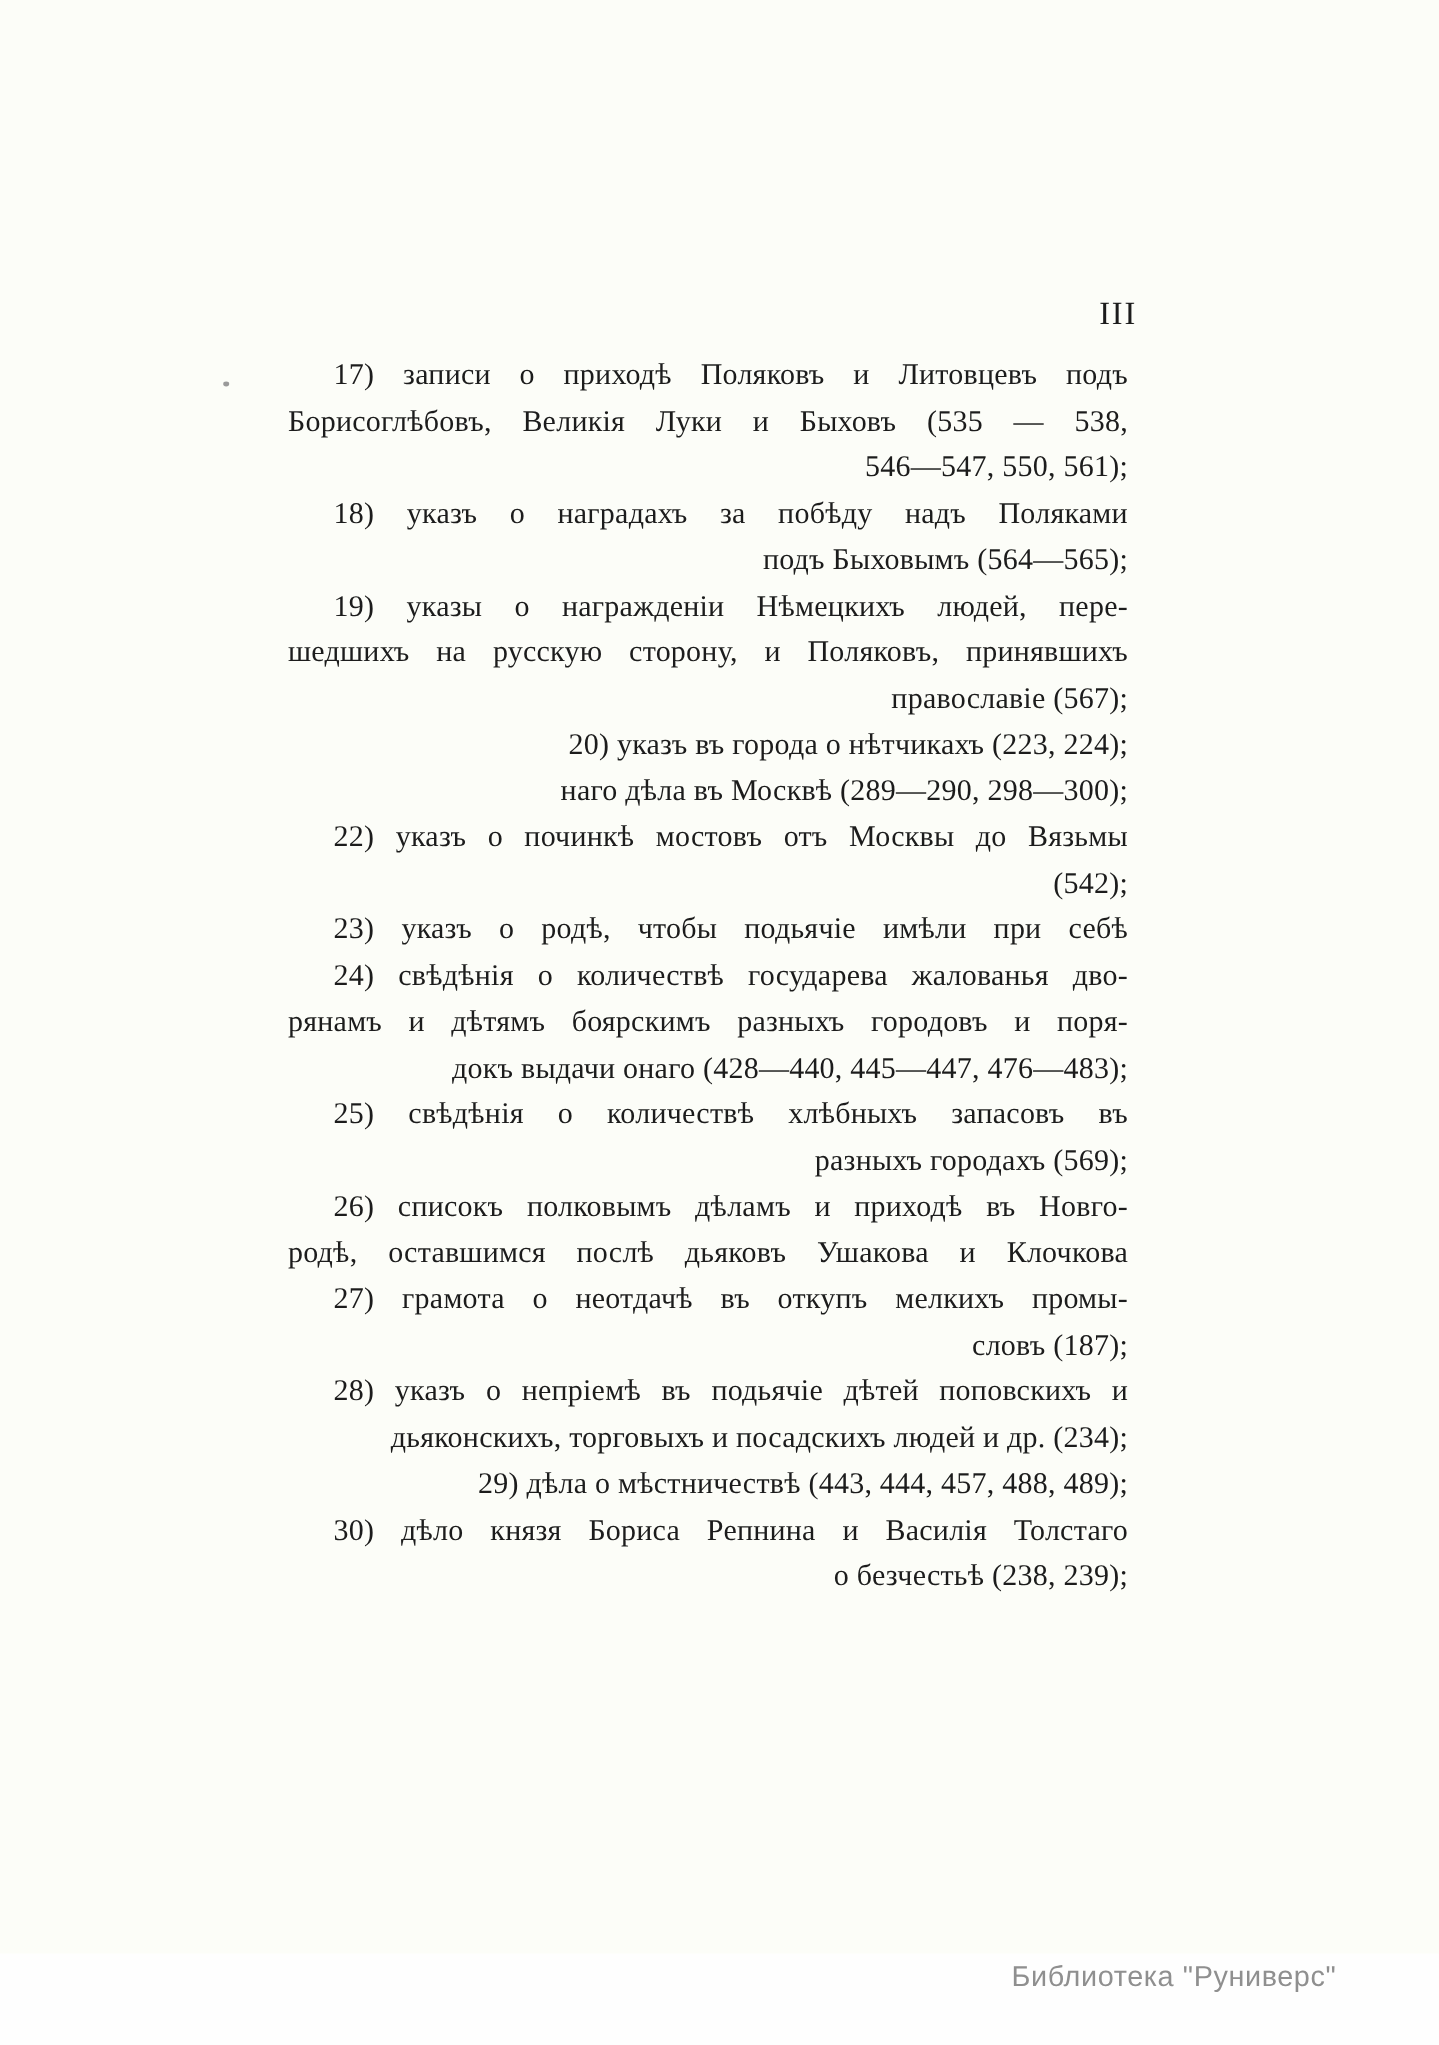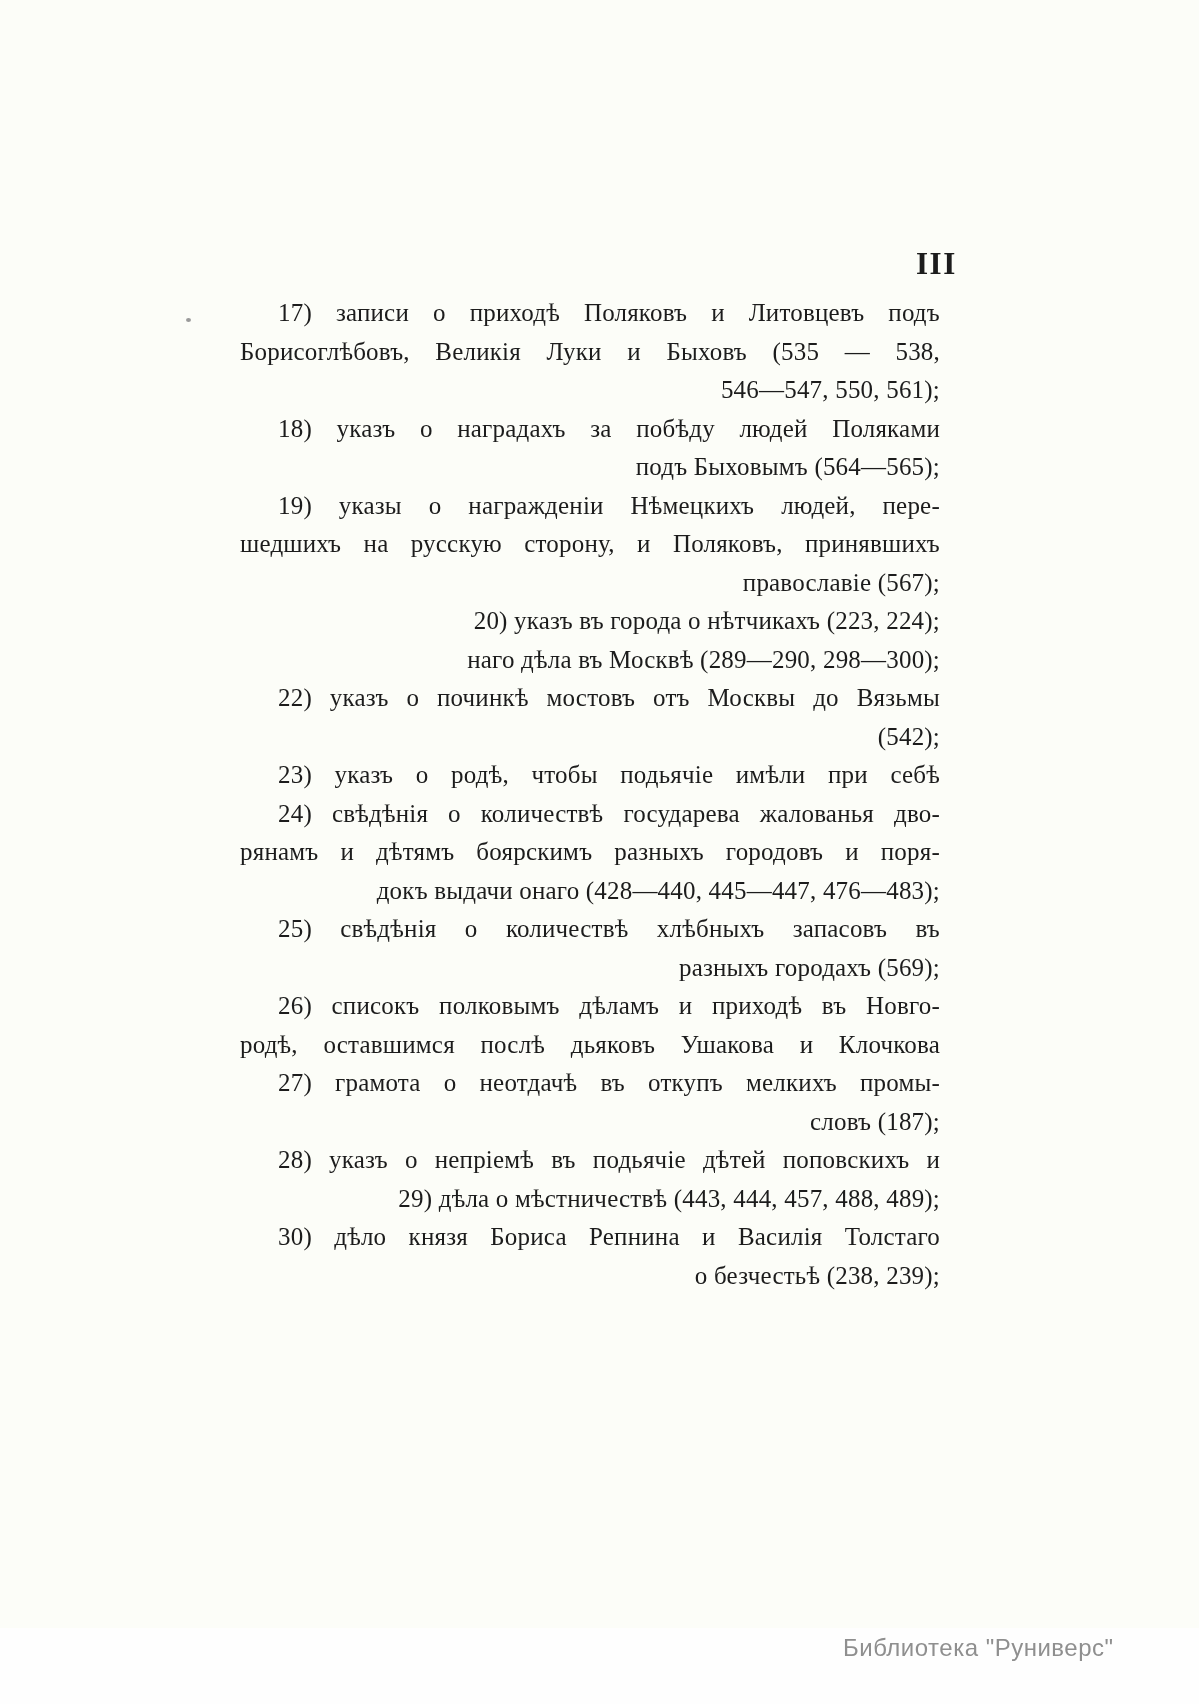--- a/index.html
+++ b/index.html
@@ -3,21 +3,21 @@
 <meta charset="utf-8">
 <style>
   html,body{margin:0;padding:0;}
   body{
     width:1199px;height:1704px;position:relative;overflow:hidden;
     background:#fcfdf8;color:#1c1c1c;
     font-family:"Liberation Serif","DejaVu Serif",serif;
   }
   .page-number{
     position:absolute;left:916px;top:246px;
-    font-weight:bold;font-size:31px;letter-spacing:1.5px;
+    font-weight:normal;font-size:27px;letter-spacing:1.5px;
   }
   .text-block{
     position:absolute;left:240px;top:294px;width:700px;
   }
   .para{margin:0;padding:0;}
   .line{
     height:38.5px;line-height:38.5px;font-size:25px;
     white-space:nowrap;letter-spacing:0.2px;text-align:right;
   }
   .jl{display:flex;justify-content:space-between;}
@@ -68,21 +68,21 @@
       <div class="line">546—547, 550, 561);</div>
     </div>
     <div class="para">
       <div class="line jl ind">
         <span>18)</span>
         <span>указъ</span>
         <span>о</span>
         <span>наградахъ</span>
         <span>за</span>
         <span>побѣду</span>
-        <span>людей</span>
+        <span>надъ</span>
         <span>Поляками</span>
       </div>
       <div class="line">подъ Быховымъ (564—565);</div>
     </div>
     <div class="para">
       <div class="line jl ind">
         <span>19)</span>
         <span>указы</span>
         <span>о</span>
         <span>награжденіи</span>
@@ -207,20 +207,21 @@
         <span>28)</span>
         <span>указъ</span>
         <span>о</span>
         <span>непріемѣ</span>
         <span>въ</span>
         <span>подьячіе</span>
         <span>дѣтей</span>
         <span>поповскихъ</span>
         <span>и</span>
       </div>
+      <div class="line">дьяконскихъ, торговыхъ и посадскихъ людей и др. (234);</div>
     </div>
     <div class="para">
       <div class="line ind">29) дѣла о мѣстничествѣ (443, 444, 457, 488, 489);</div>
     </div>
     <div class="para">
       <div class="line jl ind">
         <span>30)</span>
         <span>дѣло</span>
         <span>князя</span>
         <span>Бориса</span>

